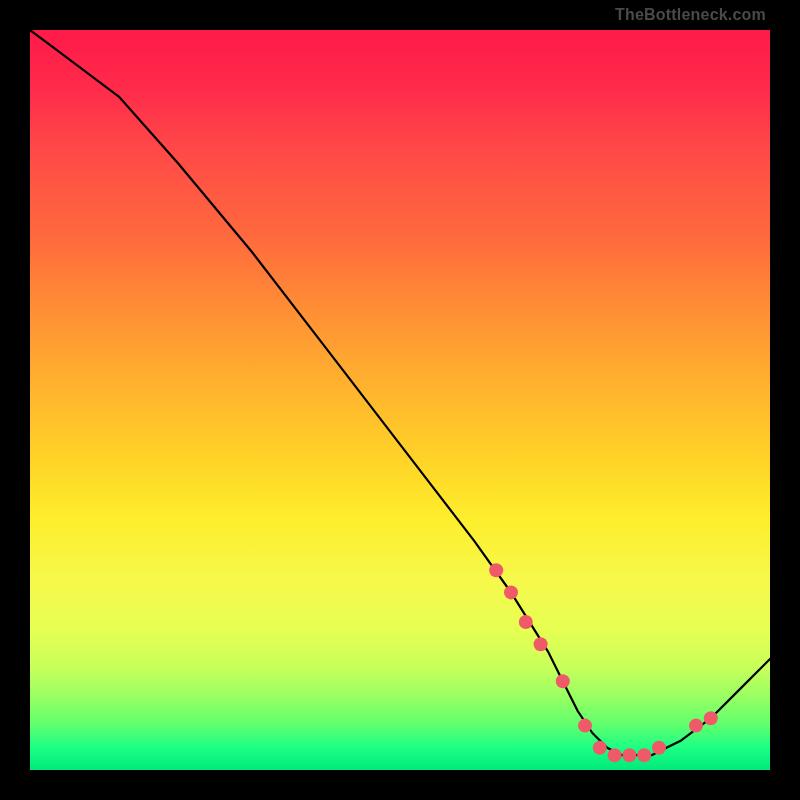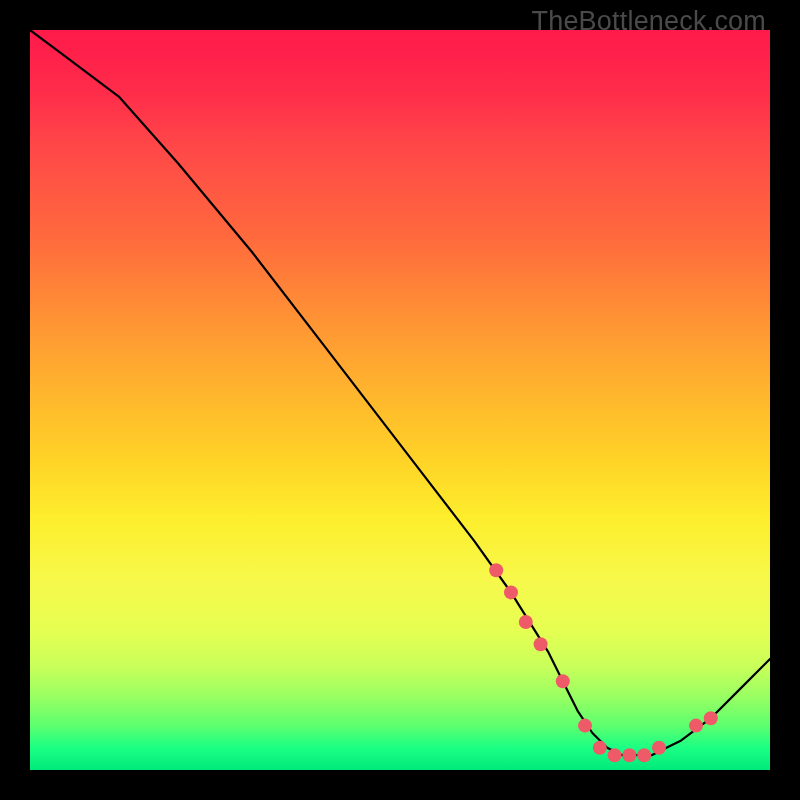--- a/index.html
+++ b/index.html
@@ -41,22 +41,22 @@
       #5dff6f 94%,
       #1bff84 97%,
       #00e97b 100%
     );
   }
   .watermark {
     position: absolute;
     top: 6px;
     right: 34px;
     color: #4a4a4a;
-    font-size: 27px;
-    font-weight: 400;
+    font-size: 16px;
+    font-weight: 700;
     letter-spacing: 0.2px;
     user-select: none;
   }
   svg.curve {
     position: absolute;
     inset: 0;
     width: 740px;
     height: 740px;
   }
   .curve path.line {

